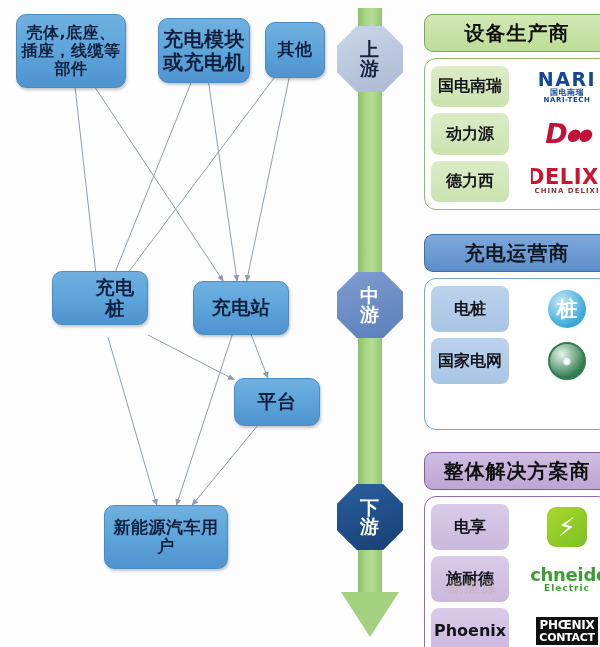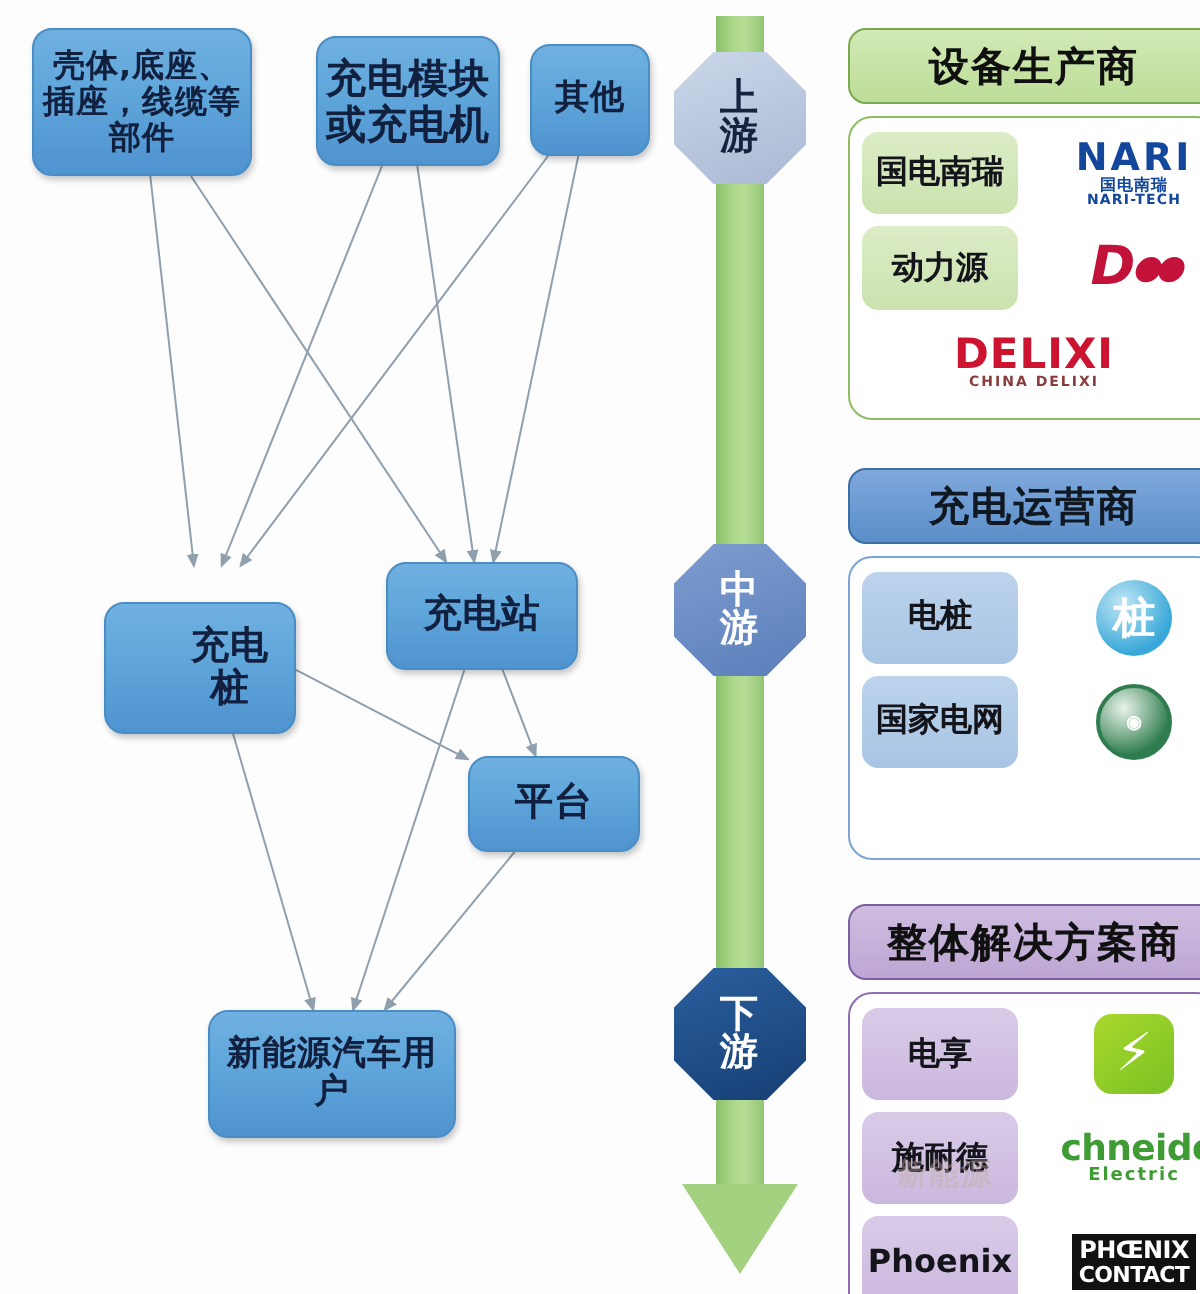--- a/index.html
+++ b/index.html
@@ -157,21 +157,21 @@
   <div id="nodes">
       <div class="node" style="left: 16px; top: 14px; width: 110px; height: 74px; font-size: 16px;">
         <span>壳体,底座、插座，线缆等部件</span>
       </div>
       <div class="node" style="left: 158px; top: 18px; width: 92px; height: 65px; font-size: 20px;">
         <span>充电模块或充电机</span>
       </div>
       <div class="node" style="left: 265px; top: 22px; width: 60px; height: 56px; font-size: 17px;">
         <span>其他</span>
       </div>
-      <div class="node" style="left: 52px; top: 301px; width: 96px; height: 66px; font-size: 19px; padding-left: 30px;">
+      <div class="node" style="left: 52px; top: 271px; width: 96px; height: 54px; font-size: 19px; padding-left: 30px;">
         <span>充电桩</span>
       </div>
       <div class="node" style="left: 193px; top: 281px; width: 96px; height: 54px; font-size: 19px;">
         <span>充电站</span>
       </div>
       <div class="node" style="left: 234px; top: 378px; width: 86px; height: 48px; font-size: 19px;">
         <span>平台</span>
       </div>
       <div class="node" style="left: 104px; top: 505px; width: 124px; height: 64px; font-size: 17px;">
         <span>新能源汽车用户</span>
@@ -209,20 +209,21 @@
             </div>
           </div>
         </div>
         <div class="row">
           <div class="chip">动力源</div>
           <div class="logo">
             <div class="lg dly">D⦁⦁</div>
           </div>
         </div>
         <div class="row">
+          <div class="chip">德力西</div>
           <div class="logo">
             <div class="lg">
               <div class="delixi-main">DELIXI</div>
               <div class="delixi-sub">CHINA DELIXI</div>
             </div>
           </div>
         </div>
       </div>
   </div>
 

